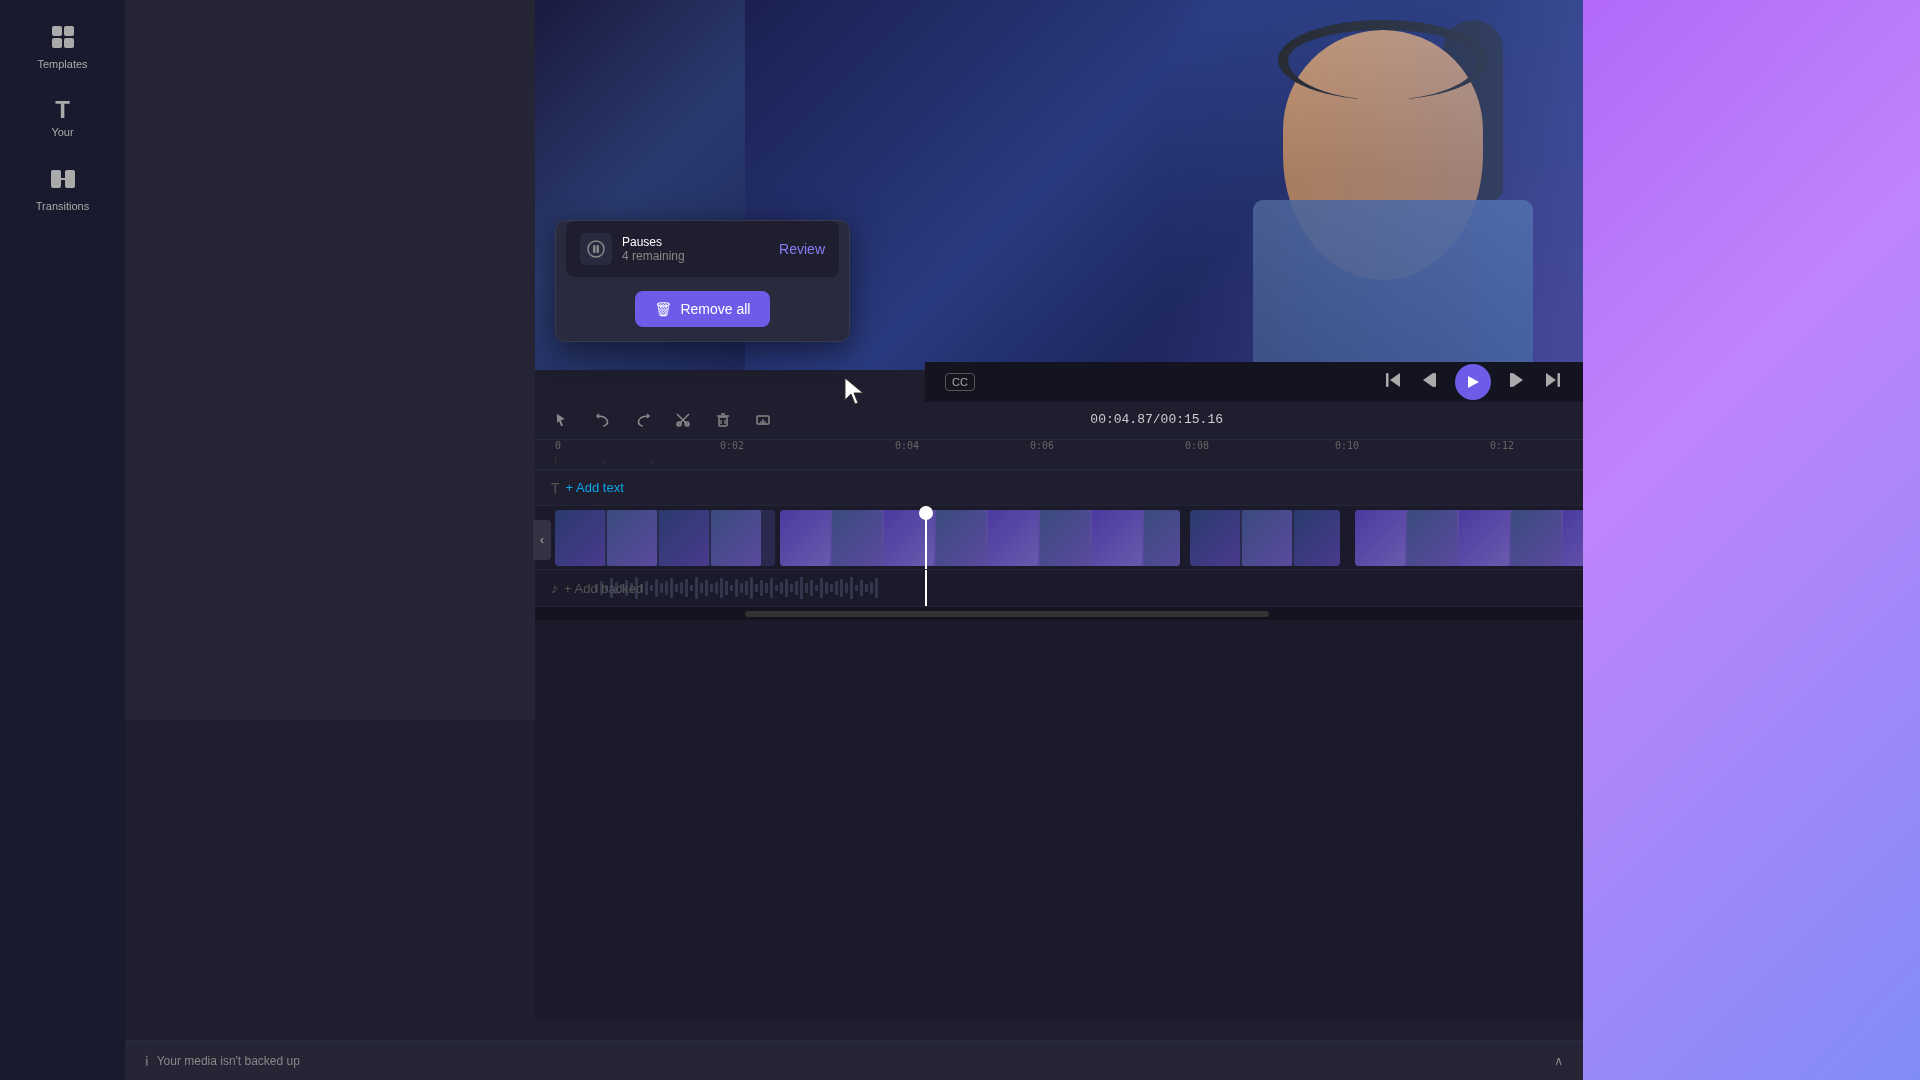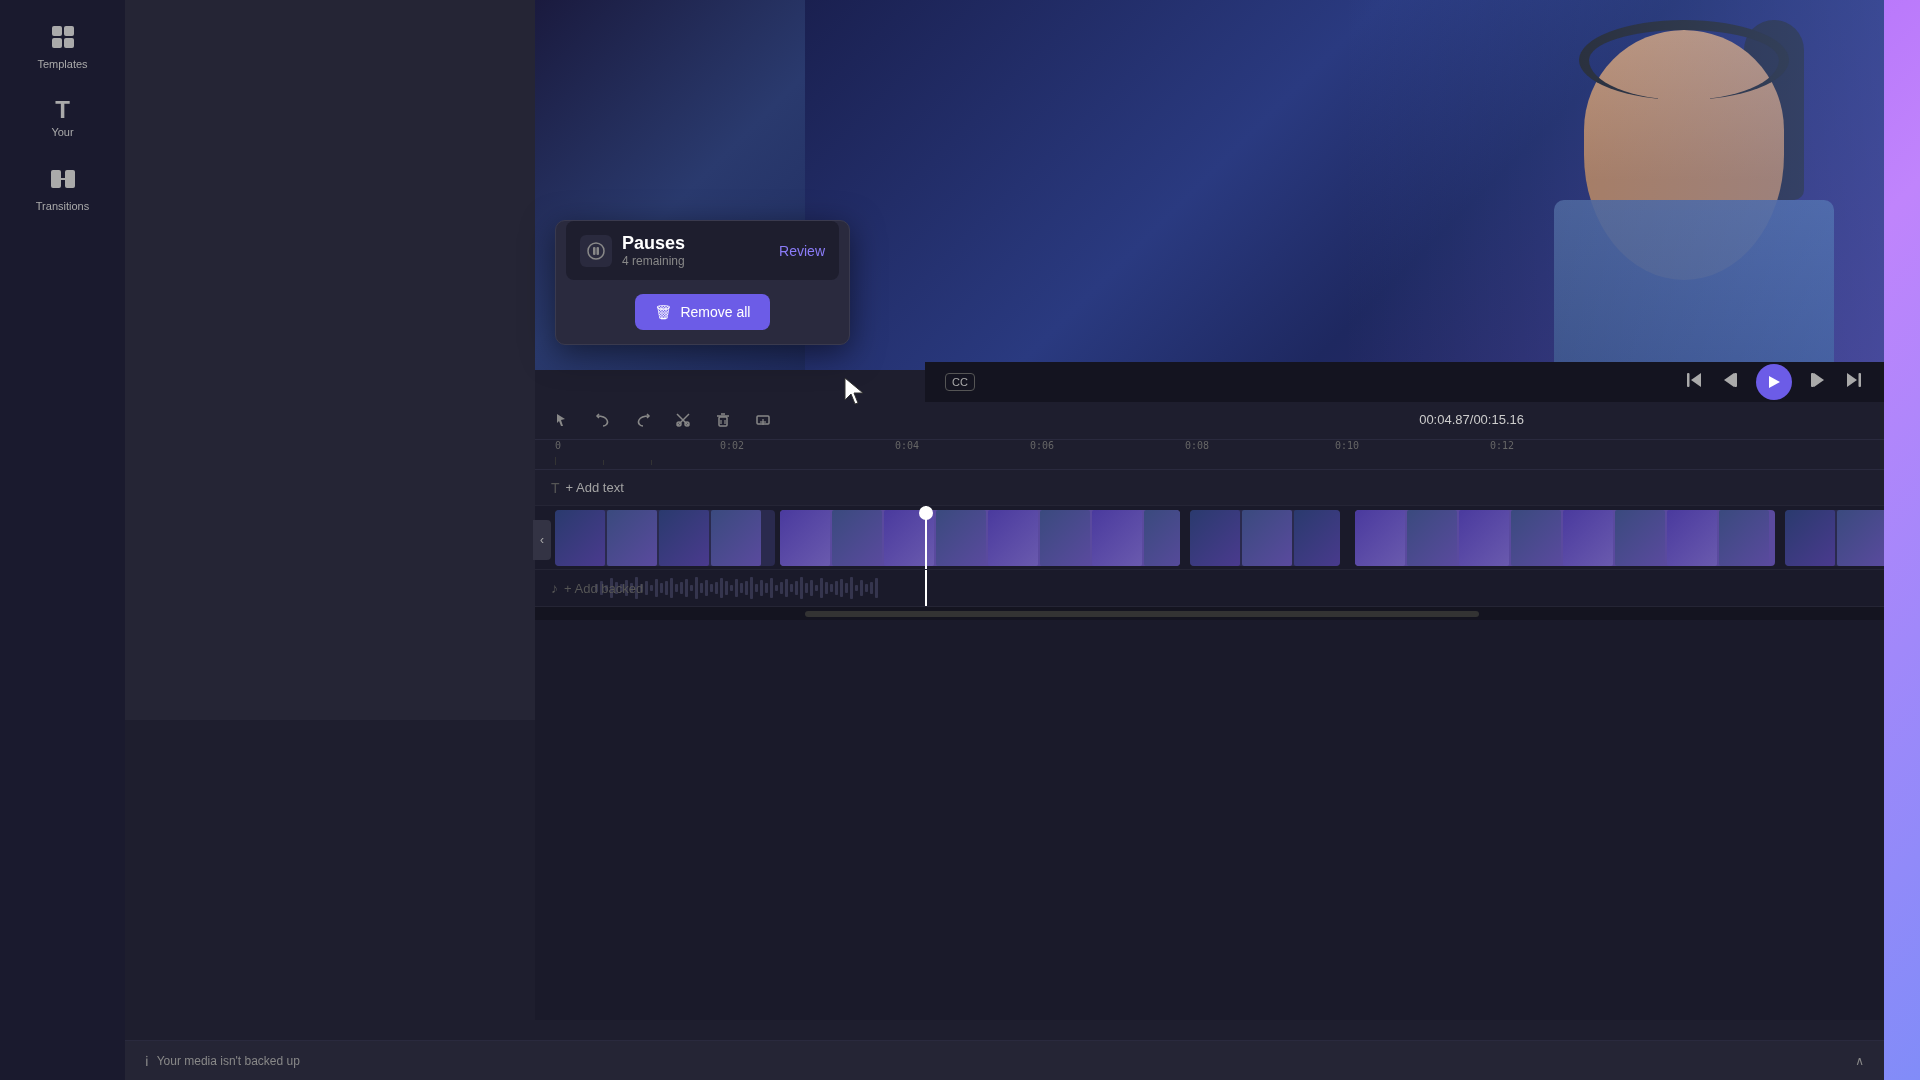--- a/index.html
+++ b/index.html
@@ -8,21 +8,21 @@
       height: 1080px;
       overflow: hidden;
       font-family: 'Segoe UI', Arial, sans-serif;
       background: linear-gradient(135deg, #7b2ff7 0%, #a855f7 40%, #c084fc 70%, #818cf8 100%);
       position: relative;
     }
 
     
     .app-container {
       display: flex;
-      width: 1884px;
+      width: 1583px;
       height: 1080px;
       position: relative;
     }
 
     
     .sidebar {
       width: 125px;
       height: 100%;
       background: #1a1a2e;
       display: flex;
@@ -182,22 +182,22 @@
       font-size: 16px;
     }
 
     .pause-info {
       display: flex;
       flex-direction: column;
     }
 
     .pause-name {
       color: #fff;
-      font-size: 18px;
-      font-weight: 700;
+      font-size: 12px;
+      font-weight: 400;
     }
 
     .pause-remaining {
       color: #888;
       font-size: 12px;
     }
 
     .review-btn {
       color: #8b7cf8;
       font-size: 14px;
@@ -546,21 +546,21 @@
         </svg>
       </div>
       <div class="toolbar-icon">
         <svg width="16" height="16" viewBox="0 0 16 16" fill="#888">
           <rect x="2" y="4" width="12" height="8" rx="1" fill="none" stroke="#888" stroke-width="1.5"></rect>
           <line x1="8" y1="7" x2="8" y2="13" stroke="#888" stroke-width="1.2"></line>
           <line x1="5" y1="10" x2="11" y2="10" stroke="#888" stroke-width="1.2"></line>
         </svg>
       </div>
 
-      <div style="position:absolute;right:360px;display:flex;align-items:center;gap:0;color:#ccc;font-size:13px;font-family:Liberation Sans, sans-serif;">
+      <div style="position:absolute;right:360px;display:flex;align-items:center;gap:0;color:#ccc;font-size:13px;font-family:Liberation Mono, monospace;">
         <span>00:04.87</span>
         <span> / </span>
         <span>00:15.16</span>
       </div>
     </div>
 
     <div class="timeline-area">
 
       <div class="timeline-ruler">
         <div style="position:relative;width:100%;height:100%;">
@@ -575,21 +575,21 @@
           <div style="position:absolute;bottom:0;left:0;right:0;height:8px;display:flex;gap:0;">
             <div style="width:1px;height:8px;background:#333;margin-left:20px;"></div>
             <div style="width:1px;height:5px;background:#333;margin-left:47px;margin-top:3px;"></div>
             <div style="width:1px;height:5px;background:#333;margin-left:47px;margin-top:3px;"></div>
           </div>
         </div>
       </div>
 
       <div class="text-track">
         <span style="color:#555;font-size:14px;">T</span>
-        <span style="color:#a3a3a3;font-size:13px;text-align:center;">+ Add text</span>
+        <span style="color:#0ea5e9;font-size:13px;text-align:center;">+ Add text</span>
       </div>
 
       <div class="video-track">
 
         <div class="video-clip clip-dark" style="left:20px;width:220px;">
           <div class="thumb-strip">
             <div class="thumb thumb-1" style="width:50px;"></div>
             <div class="thumb thumb-2" style="width:50px;"></div>
             <div class="thumb thumb-1" style="width:50px;"></div>
             <div class="thumb thumb-2" style="width:50px;"></div>

